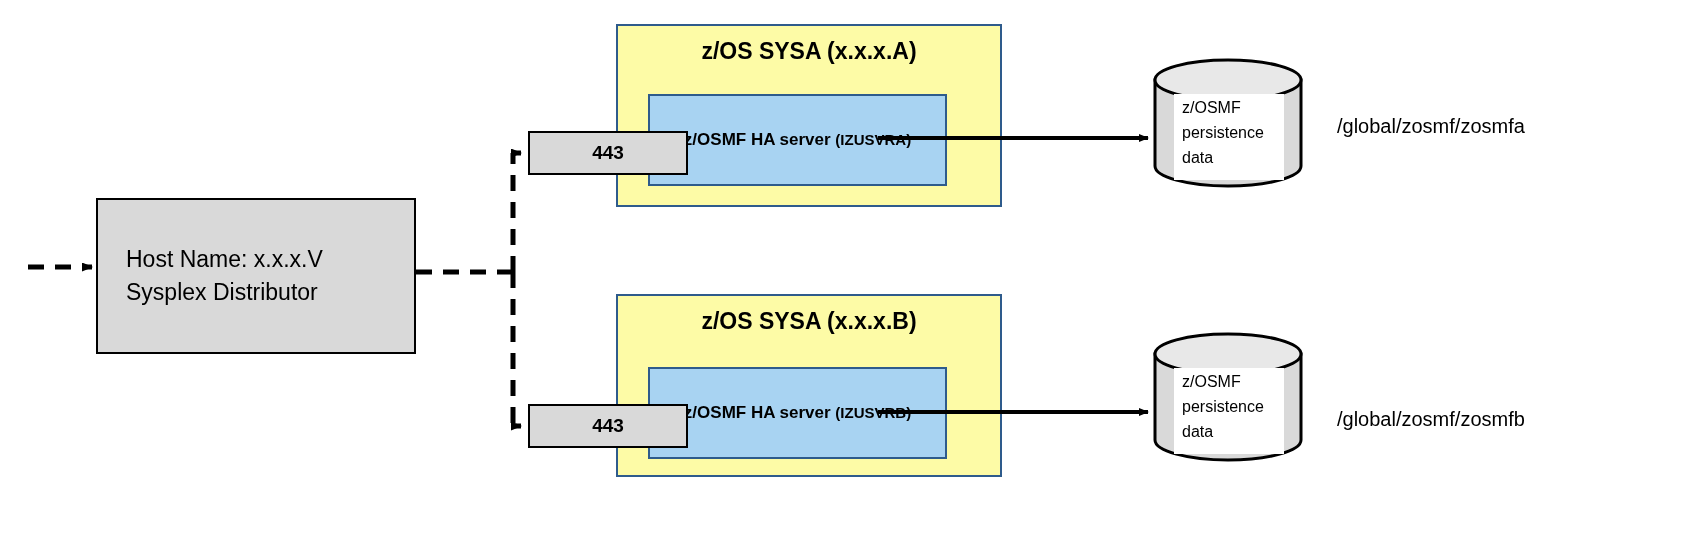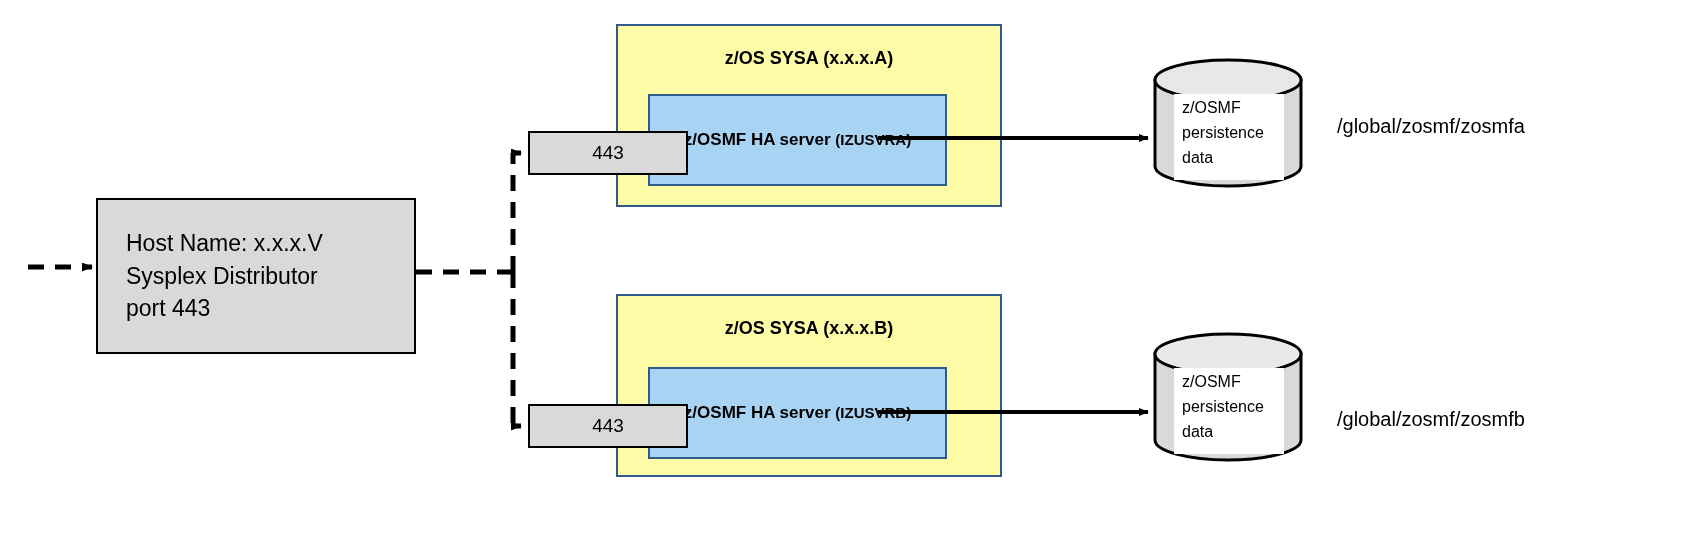--- a/index.html
+++ b/index.html
@@ -37,23 +37,23 @@
   
   .zos-box {
     width: 386px; height: 183px;
     background: #fdfba6;
     border: 2px solid #2e5b8c;
   }
   .zos-box.top { left: 616px; top: 24px; }
   .zos-box.bottom { left: 616px; top: 294px; }
   .zos-title {
     position: absolute;
-    left: 0; right: 0; top: 22px;
+    left: 0; right: 0; top: 12px;
     text-align: center;
-    font-size: 18px;
+    font-size: 23px;
     font-weight: bold;
     color: #000000;
   }
 
   
   .server-box {
     width: 299px; height: 92px;
     background: #a8d3f2;
     border: 2px solid #2e5b8c;
     display: flex;
@@ -77,21 +77,21 @@
     border: 2px solid #000000;
     display: flex;
     align-items: center;
     justify-content: center;
     z-index: 5;
   }
   .port-box.top { left: 528px; top: 131px; }
   .port-box.bottom { left: 528px; top: 404px; }
   .port-label {
     font-size: 19px;
-    font-weight: normal;
+    font-weight: bold;
     color: #000000;
   }
 
   
   .cylinder {
     width: 152px; height: 130px;
     z-index: 3;
   }
   .cylinder.top { left: 1152px; top: 58px; }
   .cylinder.bottom { left: 1152px; top: 332px; }
@@ -157,21 +157,20 @@
       <line x1="878" y1="138" x2="1148" y2="138" stroke="#000000" stroke-width="4" marker-end="url(#arrowSolid)"></line>
     </g>
     <g>
       <line x1="878" y1="412" x2="1148" y2="412" stroke="#000000" stroke-width="4" marker-end="url(#arrowSolid)"></line>
     </g>
   </svg>
 
   <div class="node sysplex-box">
     <div class="sysplex-line">Host Name: x.x.x.V</div>
     <div class="sysplex-line">Sysplex Distributor</div>
-    <div class="sysplex-line">port 443</div>
   </div>
 
   <div class="node zos-box top">
     <div class="zos-title">z/OS SYSA (x.x.x.A)</div>
   </div>
 
   <div class="node zos-box bottom">
     <div class="zos-title">z/OS SYSA (x.x.x.B)</div>
   </div>
 

